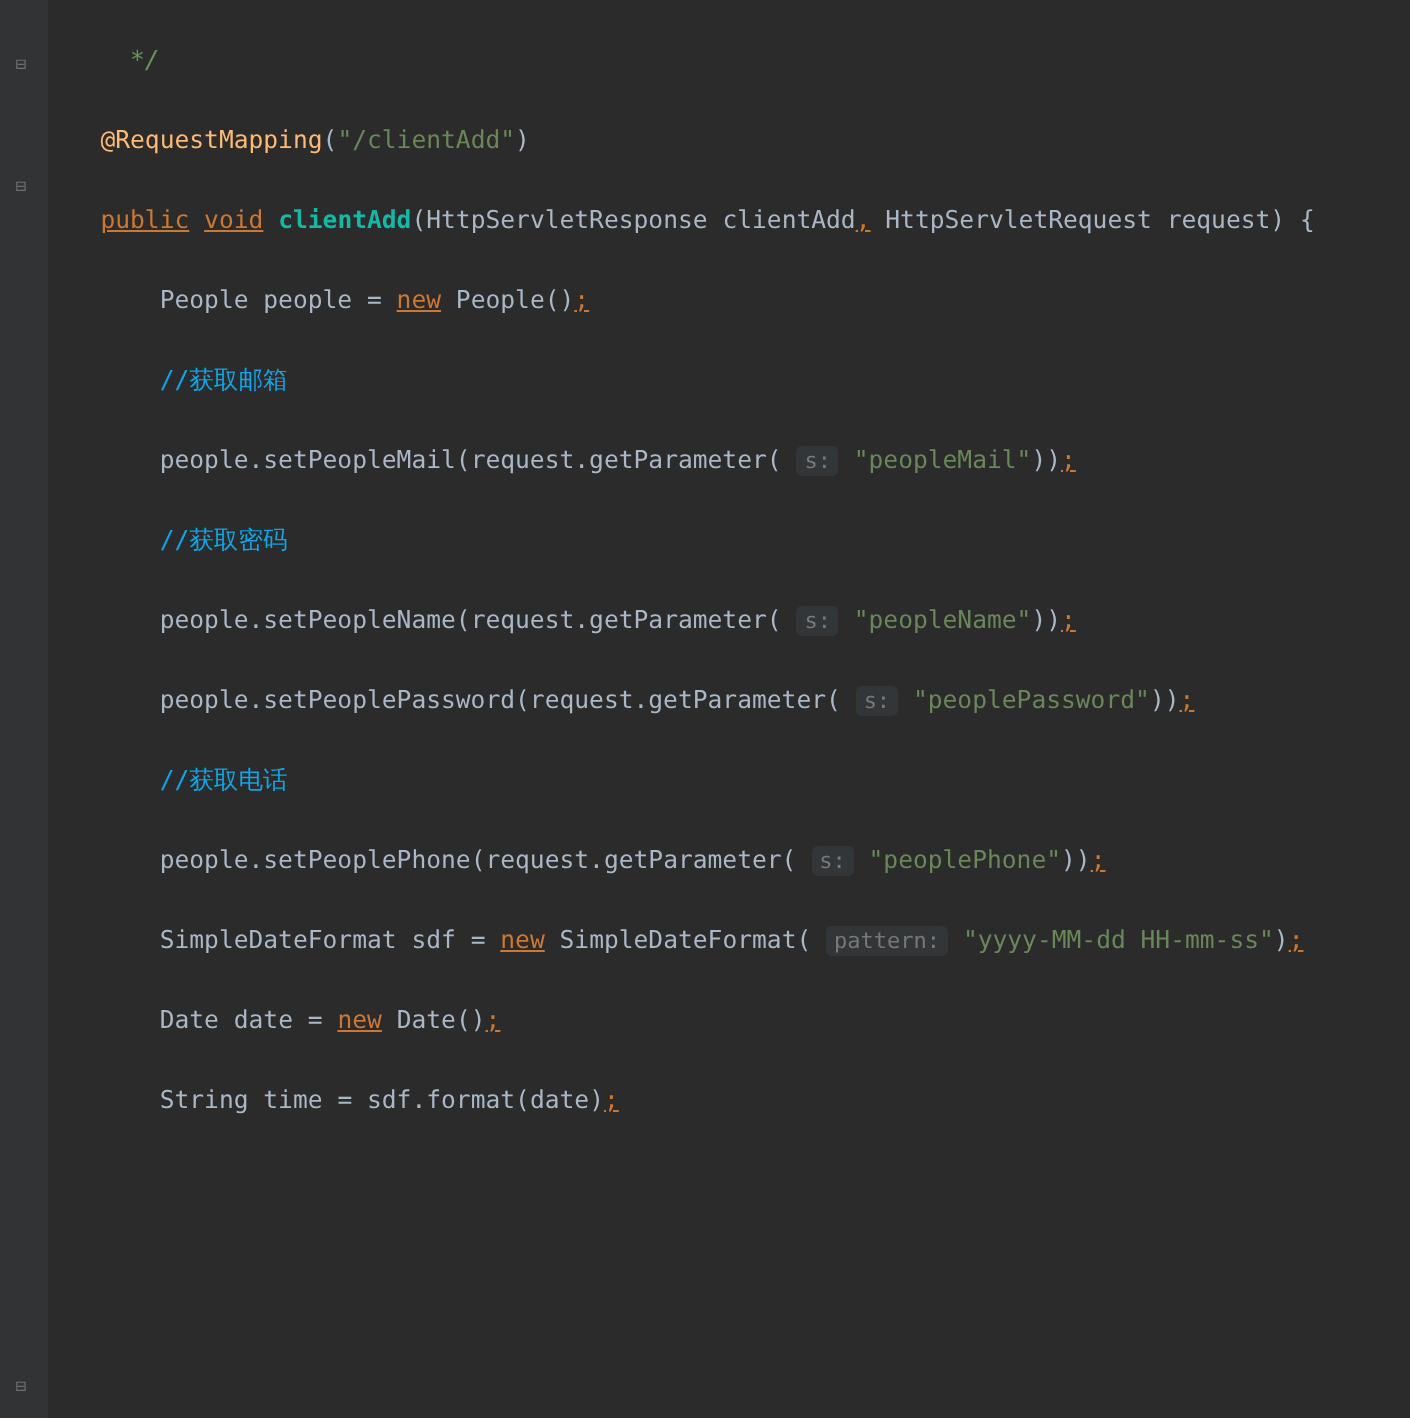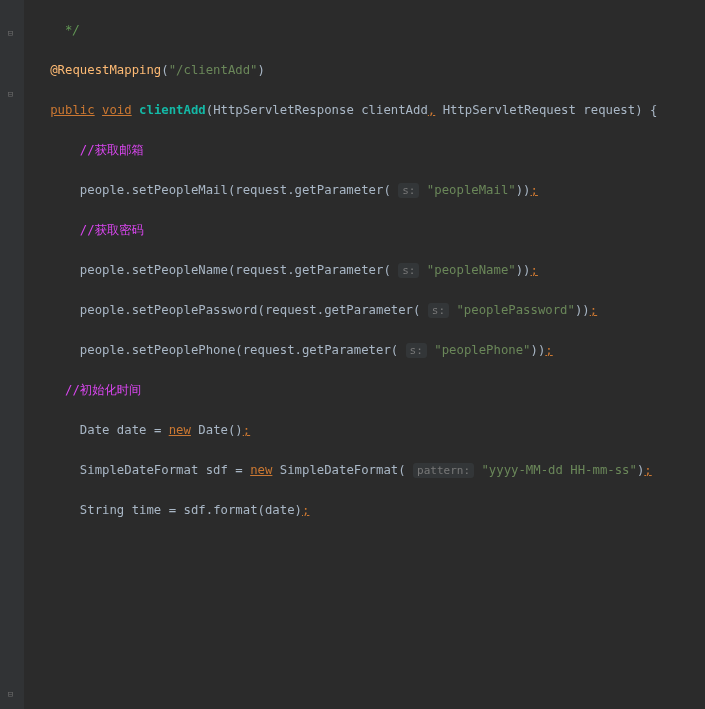--- a/index.html
+++ b/index.html
@@ -35,50 +35,51 @@
   }
   .code {
     padding-left: 4px;
     white-space: pre;
     position: relative;
   }
   .line { height: 20px; }
   .kw { color: #cc7832; font-weight: 500; text-decoration: underline; }
   .ann { color: #fdba74; }
   .str { color: #6a8759; }
-  .cm { color: #d946ef; }
+  .cm { color: #0ea5e9; }
   .doccm { color: #629755; font-style: italic; }
   .doc-tag { color: #629755; font-weight: bold; font-style: italic; text-decoration: underline;}
   .doc-hl { background: #52503a; color: #8a653b; font-style: italic; padding: 0 1px;}
   .fname { color: #14b8a6; font-weight: bold; }
   .param-hint { color: #787878; background: #333638; border-radius: 3px; font-size: 11px; padding: 1px 4px; font-weight: normal;}
   .ident { color: #a9b7c6; }
 </style>
 </head>
 <body>
 
 <div class="editor">
   <div class="gutter">
     <div class="fold" style="top:23px;">⊟</div>
     <div class="fold" style="top:84px;">⊟</div>
     <div class="fold" style="top:684px;">⊟</div>
   </div>
   <div class="code">
 <div class="line">    <span class="doccm"> */</span></div>
 <div class="line">   <span class="ann">@RequestMapping</span><span class="ident">(</span><span class="str">"/clientAdd"</span><span class="ident">)</span></div>
 <div class="line">   <span class="kw">public</span> <span class="kw">void</span> <span class="fname">clientAdd</span><span class="ident">(</span><span class="ident">HttpServletResponse</span> <span class="ident">clientAdd</span><span class="kw">,</span> <span class="ident">HttpServletRequest</span> <span class="ident">request</span><span class="ident">) {</span></div>
+<div class="line">       <span class="ident">People</span> <span class="ident">people</span> <span class="ident">= </span><span class="kw">new</span> <span class="ident">People</span><span class="ident">()</span><span class="kw">;</span></div>
 <div class="line">       <span class="cm">//获取邮箱</span></div>
 <div class="line">       <span class="ident">people</span><span class="ident">.</span><span class="ident">setPeopleMail</span><span class="ident">(</span><span class="ident">request</span><span class="ident">.</span><span class="ident">getParameter</span><span class="ident">( </span><span class="param-hint">s:</span> <span class="str">"peopleMail"</span><span class="ident">))</span><span class="kw">;</span></div>
 <div class="line">       <span class="cm">//获取密码</span></div>
 <div class="line">       <span class="ident">people</span><span class="ident">.</span><span class="ident">setPeopleName</span><span class="ident">(</span><span class="ident">request</span><span class="ident">.</span><span class="ident">getParameter</span><span class="ident">( </span><span class="param-hint">s:</span> <span class="str">"peopleName"</span><span class="ident">))</span><span class="kw">;</span></div>
 <div class="line">       <span class="ident">people</span><span class="ident">.</span><span class="ident">setPeoplePassword</span><span class="ident">(</span><span class="ident">request</span><span class="ident">.</span><span class="ident">getParameter</span><span class="ident">( </span><span class="param-hint">s:</span> <span class="str">"peoplePassword"</span><span class="ident">))</span><span class="kw">;</span></div>
+<div class="line">       <span class="cm">//获取电话</span></div>
 <div class="line">       <span class="ident">people</span><span class="ident">.</span><span class="ident">setPeoplePhone</span><span class="ident">(</span><span class="ident">request</span><span class="ident">.</span><span class="ident">getParameter</span><span class="ident">( </span><span class="param-hint">s:</span> <span class="str">"peoplePhone"</span><span class="ident">))</span><span class="kw">;</span></div>
-<div class="line">     <span class="cm">//初始化时间</span></div>
+<div class="line">       <span class="ident">SimpleDateFormat</span> <span class="ident">sdf</span> <span class="ident">= </span><span class="kw">new</span> <span class="ident">SimpleDateFormat</span><span class="ident">( </span><span class="param-hint">pattern:</span> <span class="str">"yyyy-MM-dd HH-mm-ss"</span><span class="ident">)</span><span class="kw">;</span></div>
 <div class="line">       <span class="ident">Date</span> <span class="ident">date</span> <span class="ident">= </span><span class="kw">new</span> <span class="ident">Date</span><span class="ident">()</span><span class="kw">;</span></div>
-<div class="line">       <span class="ident">SimpleDateFormat</span> <span class="ident">sdf</span> <span class="ident">= </span><span class="kw">new</span> <span class="ident">SimpleDateFormat</span><span class="ident">( </span><span class="param-hint">pattern:</span> <span class="str">"yyyy-MM-dd HH-mm-ss"</span><span class="ident">)</span><span class="kw">;</span></div>
 <div class="line">       <span class="ident">String</span> <span class="ident">time</span> <span class="ident">= </span><span class="ident">sdf</span><span class="ident">.</span><span class="ident">format</span><span class="ident">(</span><span class="ident">date</span><span class="ident">)</span><span class="kw">;</span></div>
 
 
 
 
 
 
 
 
 

